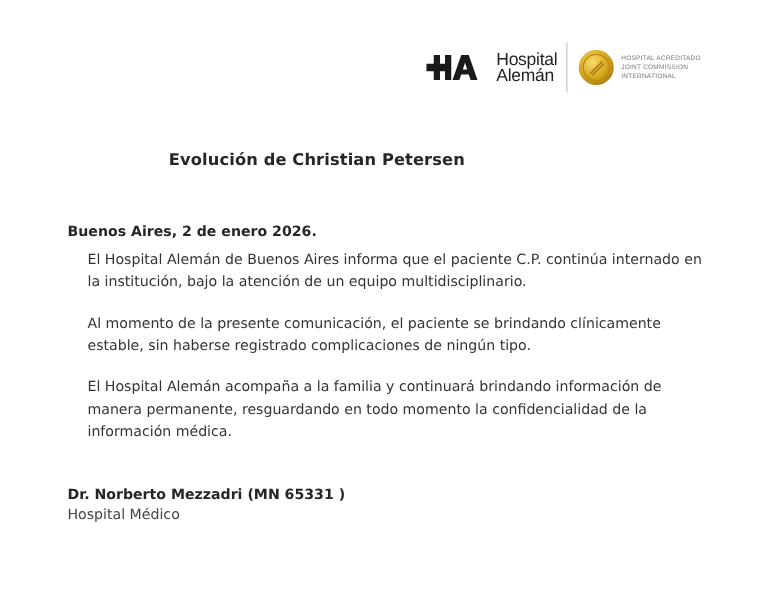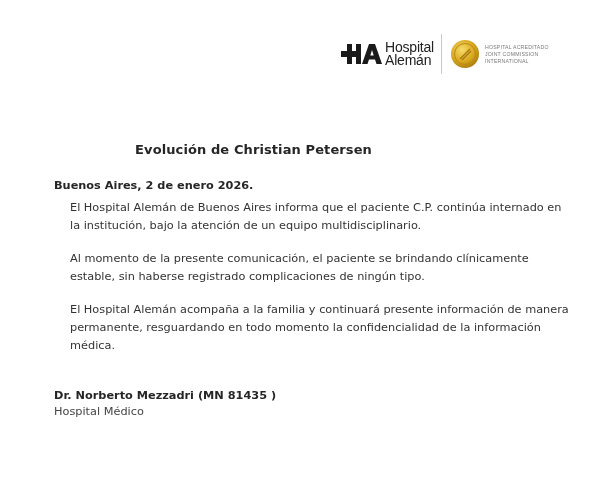--- a/index.html
+++ b/index.html
@@ -23,21 +23,21 @@
       display: flex;
       align-items: center;
     }
     .ha-mark {
       display: flex;
       align-items: center;
       height: 40px;
     }
     .ha-mark svg { display: block; }
     .ha-name {
-      margin-left: 0;
+      margin-left: 12px;
       font-family: "Liberation Sans", sans-serif;
       font-size: 14px;
       line-height: 13px;
       color: #222;
       letter-spacing: -0.2px;
     }
     .ha-name span { display: block; }
     .logo-divider {
       width: 1px;
       height: 40px;
@@ -59,21 +59,20 @@
     .doc-title {
       position: absolute;
       left: 0;
       width: 507px;
       top: 121px;
       text-align: center;
       font-size: 13px;
       font-weight: bold;
       color: #262626;
       letter-spacing: 0.1px;
-      margin-top: 21px;
     }
     .content {
       position: absolute;
       left: 54px;
       top: 177px;
       width: 520px;
       font-size: 11.3px;
       line-height: 18px;
       color: #333;
     }
@@ -139,19 +138,19 @@
     <span>INTERNATIONAL</span>
   </div>
 </div>
 
 <div class="doc-title">Evolución de Christian Petersen</div>
 
 <div class="content">
   <p class="date-line">Buenos Aires, 2 de enero 2026.</p>
   <p class="para">El Hospital Alemán de Buenos Aires informa que el paciente C.P. continúa internado en la institución, bajo la atención de un equipo multidisciplinario.</p>
   <p class="para">Al momento de la presente comunicación, el paciente se brindando clínicamente estable, sin haberse registrado complicaciones de ningún tipo.</p>
-  <p class="para">El Hospital Alemán acompaña a la familia y continuará presente información de manera permanente, resguardando en todo momento la confidencialidad de la información médica.</p>
+  <p class="para">El Hospital Alemán acompaña a la familia y continuará brindando información de manera permanente, resguardando en todo momento la confidencialidad de la información médica.</p>
 </div>
 
 <div class="signature">
-  <div class="sig-name">Dr. Norberto Mezzadri (MN 81435 )</div>
+  <div class="sig-name">Dr. Norberto Mezzadri (MN 65331 )</div>
   <div>Hospital Médico</div>
 </div>
 
 </body></html>

